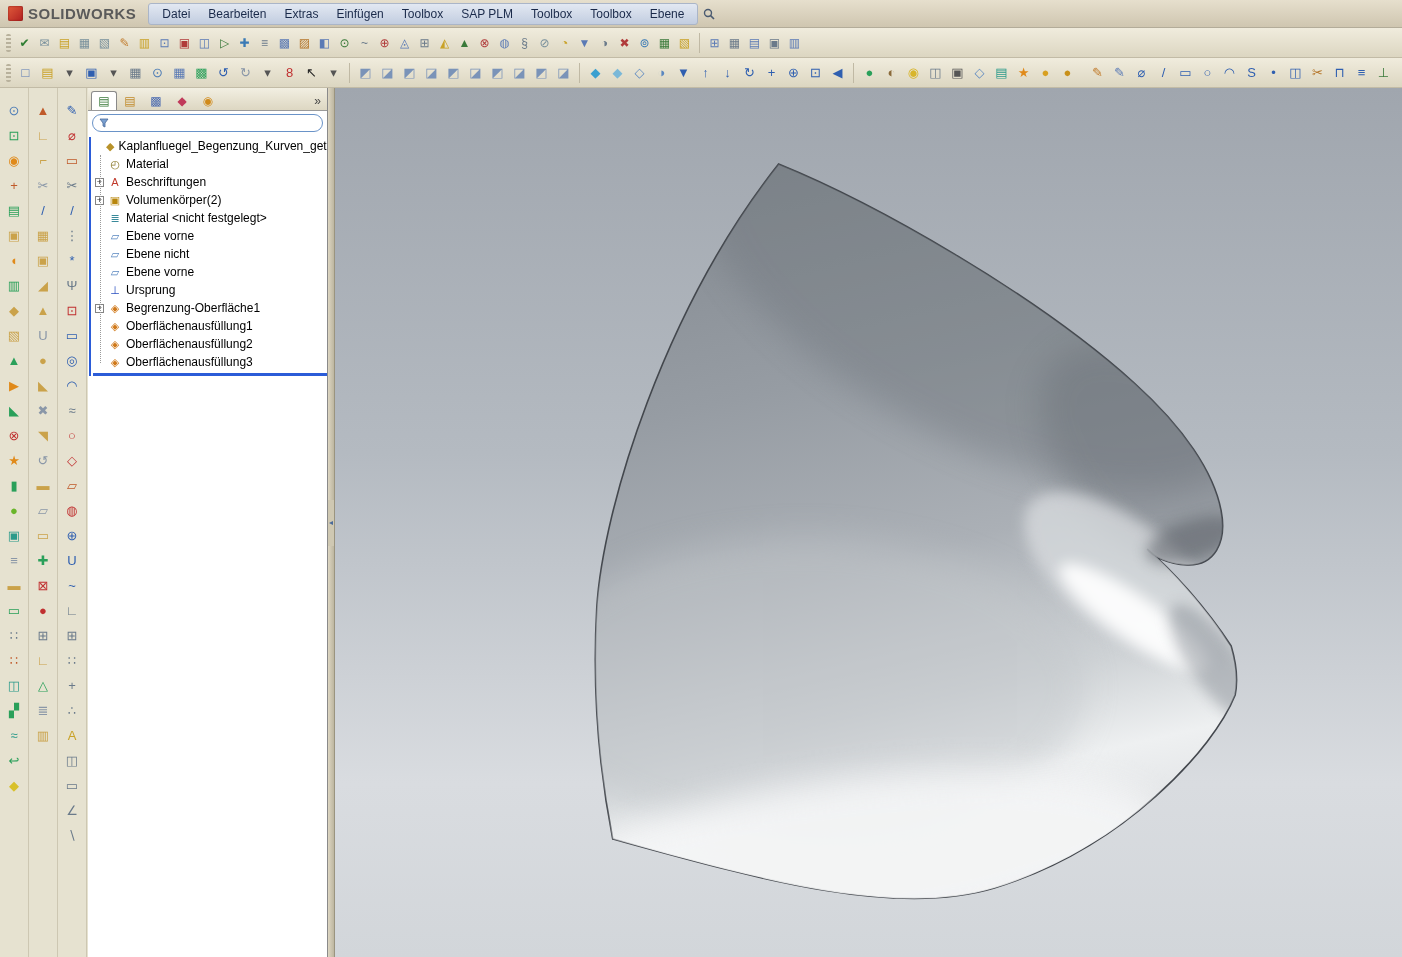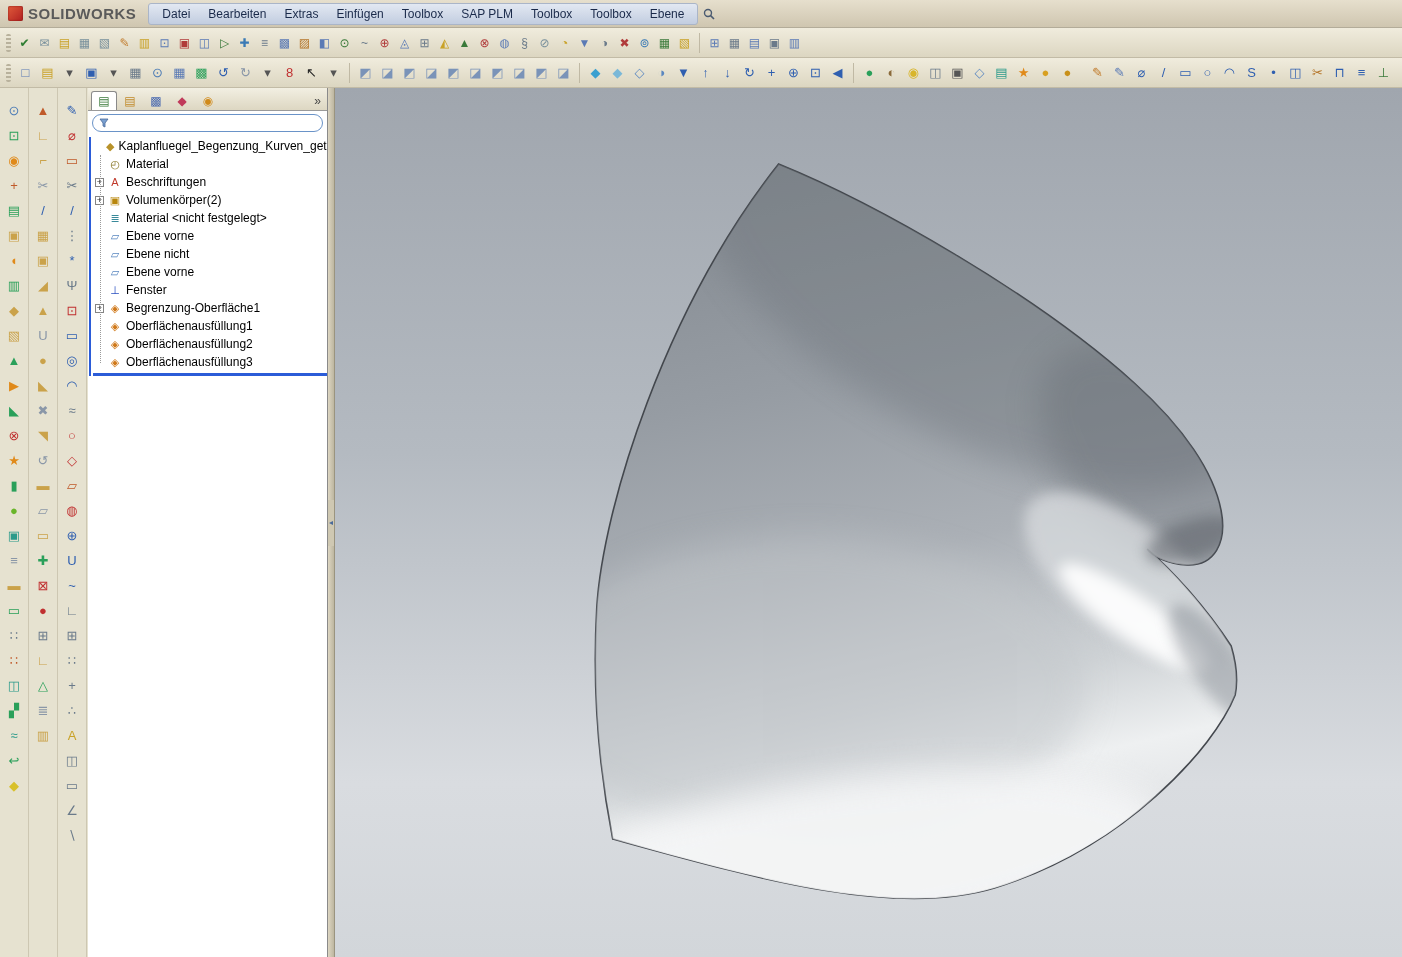--- a/index.html
+++ b/index.html
@@ -770,21 +770,21 @@
                 <span class="tree-label">Ebene nicht</span>
               </div>
               <div class="tree-row">
                 <span class="expander" style="visibility: hidden;"></span>
                 <span class="tree-glyph glyph" style="color: rgb(91, 136, 192);">▱</span>
                 <span class="tree-label">Ebene vorne</span>
               </div>
               <div class="tree-row">
                 <span class="expander" style="visibility: hidden;"></span>
                 <span class="tree-glyph glyph" style="color: rgb(42, 80, 192);">⊥</span>
-                <span class="tree-label">Fenster</span>
+                <span class="tree-label">Ursprung</span>
               </div>
               <div class="tree-row">
                 <span class="expander">+</span>
                 <span class="tree-glyph glyph" style="color: rgb(208, 120, 24);">◈</span>
                 <span class="tree-label">Begrenzung-Oberfläche1</span>
               </div>
               <div class="tree-row">
                 <span class="expander" style="visibility: hidden;"></span>
                 <span class="tree-glyph glyph" style="color: rgb(208, 120, 24);">◈</span>
                 <span class="tree-label">Oberflächenausfüllung1</span>

